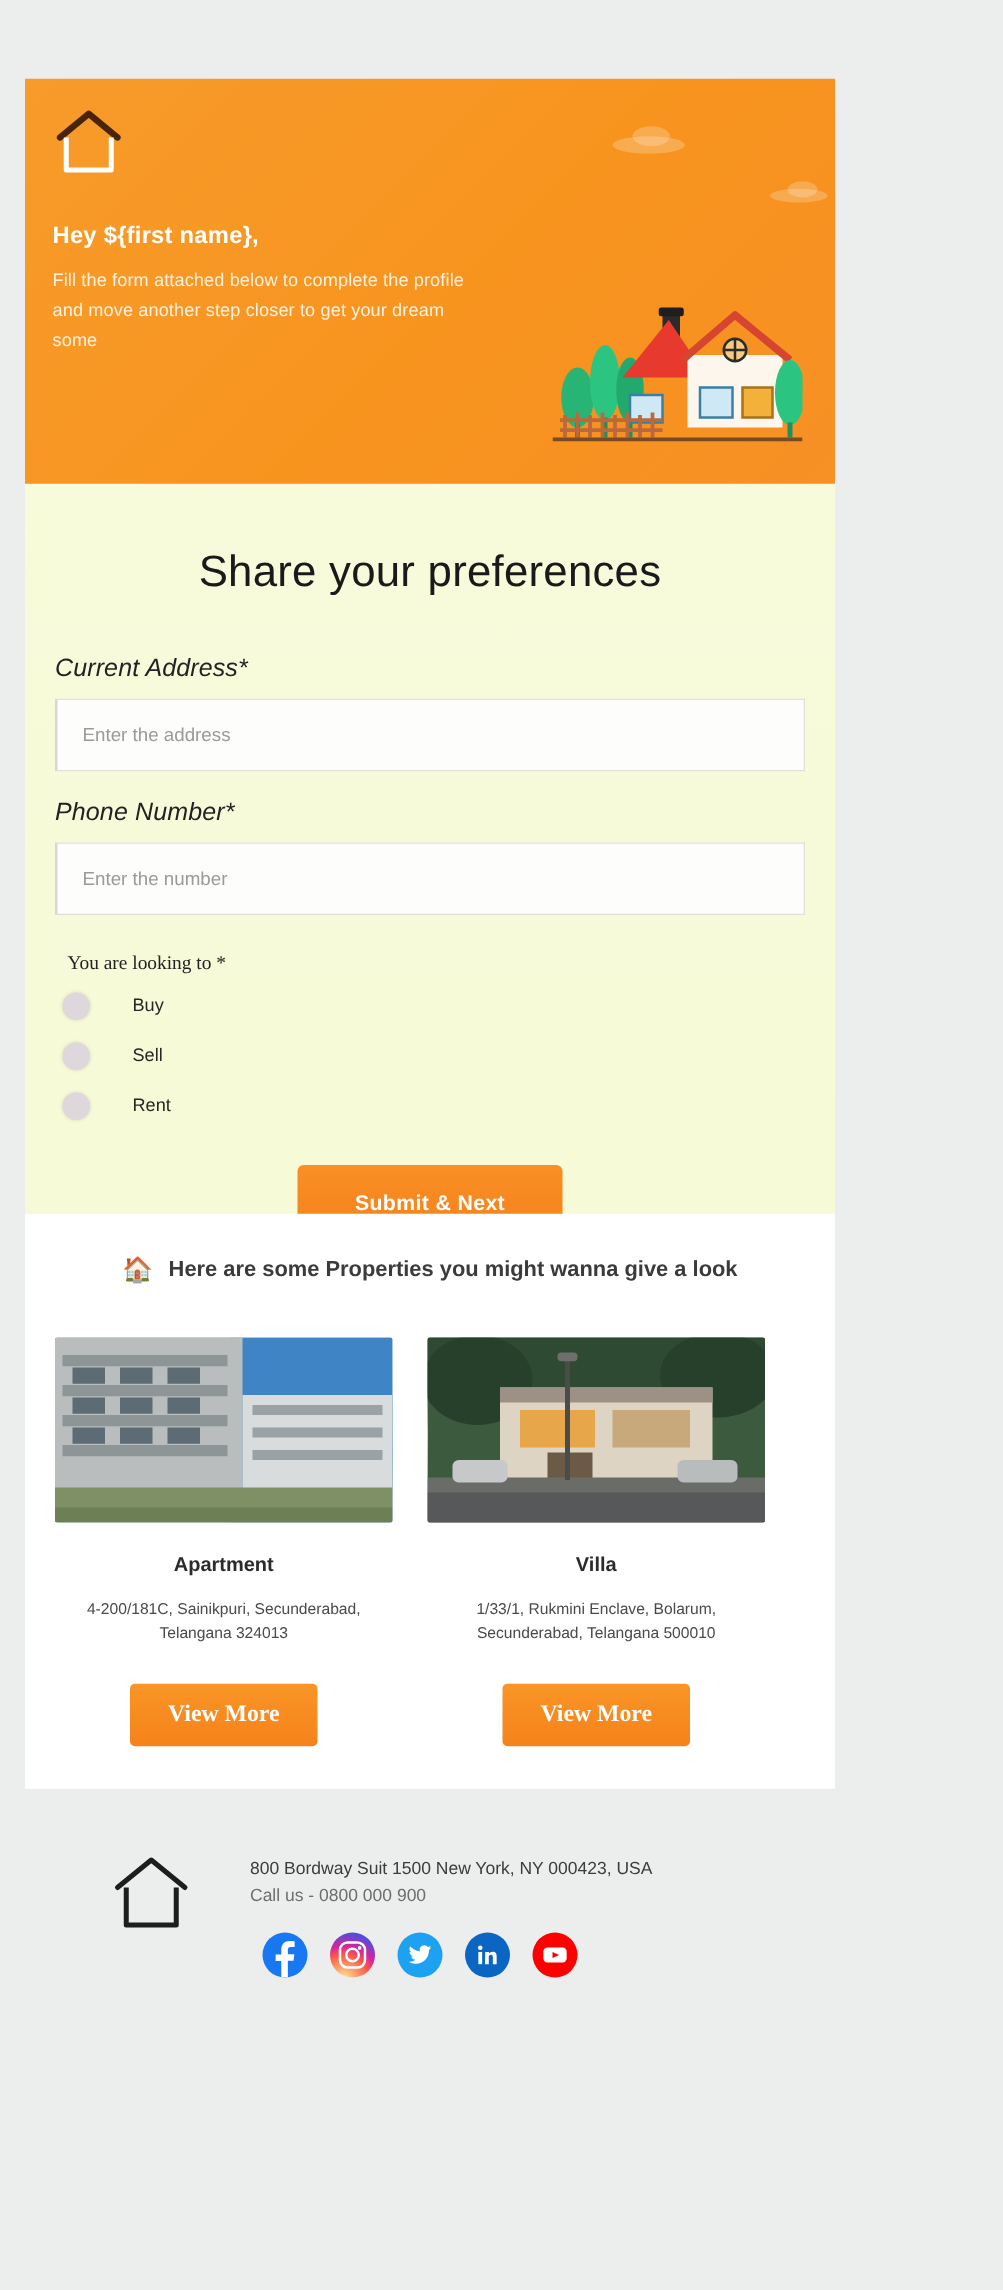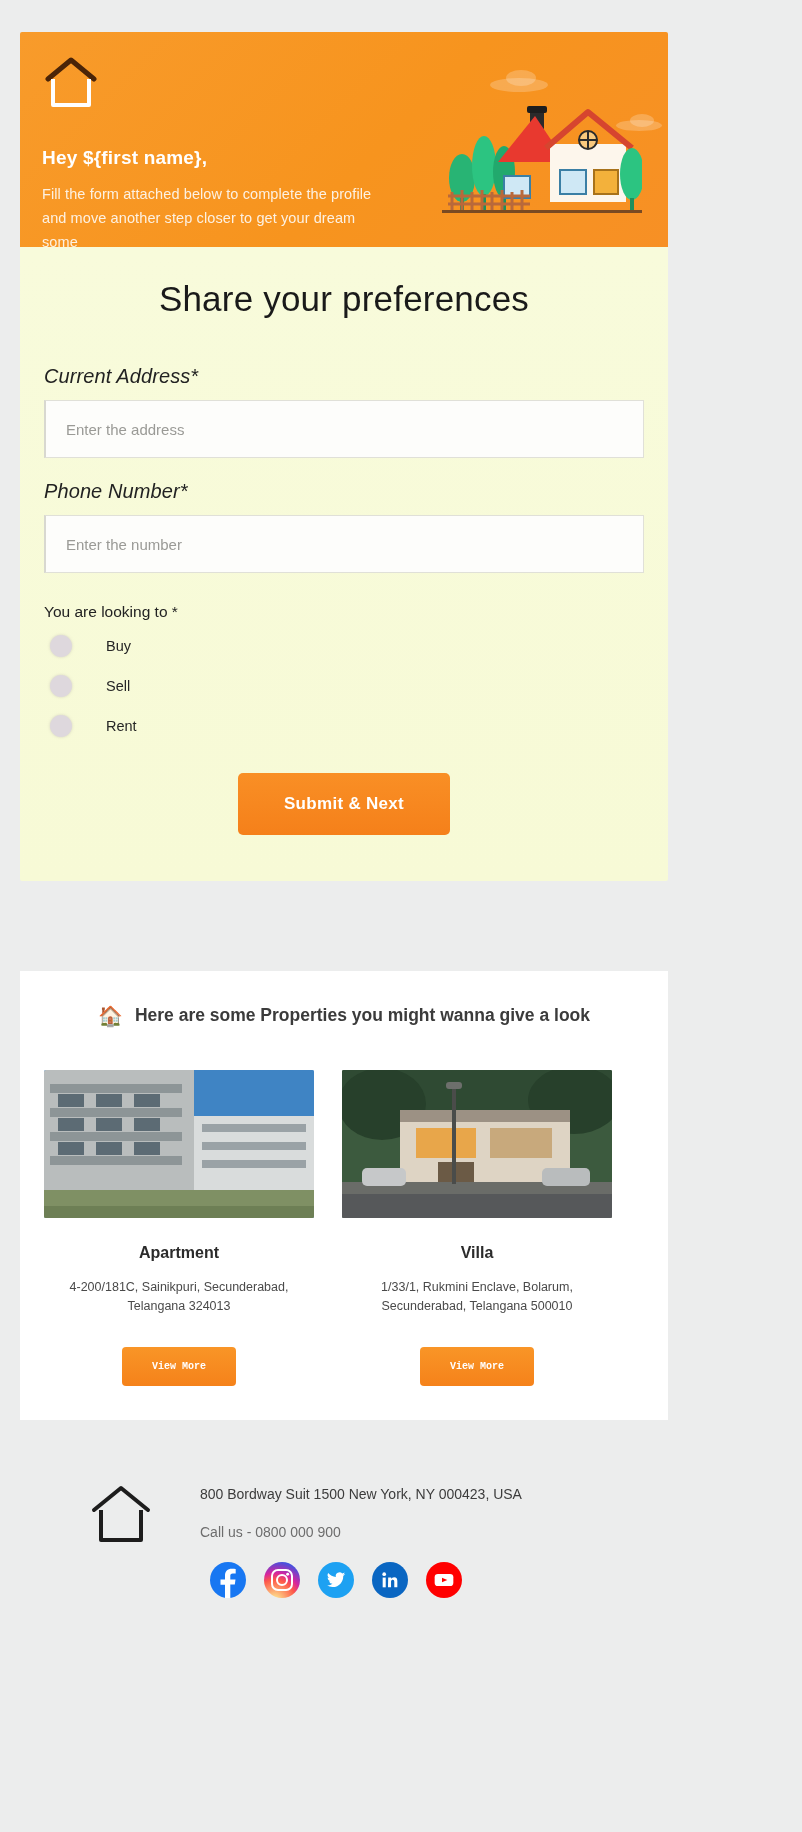--- a/index.html
+++ b/index.html
@@ -15,45 +15,46 @@
     position: absolute;
     left: 20px; top: 32px;
     width: 648px;
     border-radius: 2px;
     overflow: hidden;
   }
 
   
   .hero {
     position: relative;
-    height: 215px;
+    height: 324px;
     background: #f7941e;
     background: linear-gradient(135deg,#f89b2b 0%,#f7941e 55%,#f79025 100%);
     overflow: hidden;
+    margin-top: 31px;
   }
   .hero-logo { position: absolute; left: 24px; top: 25px; width: 54px; height: 52px; }
   .hero-text { position: absolute; left: 22px; top: 115px; width: 340px; }
   .hero-greeting {
     font-size: 19px; font-weight: bold; color: #ffffff;
     letter-spacing: .2px; margin-bottom: 14px;
   }
   .hero-body {
     font-size: 14.5px; line-height: 1.65; color: #fdf1e2;
     letter-spacing: .1px;
   }
   .hero-illustration { position: absolute; right: 26px; bottom: 32px; width: 200px; height: 115px; }
   .cloud {
     position: absolute; background: rgba(255,255,255,0.22); border-radius: 50%;
   }
 
   
   .form-section {
     background: #f7fbd9;
     background: linear-gradient(180deg,#f8fbdb 0%,#f7fad6 100%);
-    padding: 26px 24px 46px 24px;
+    padding: 45px 24px 46px 24px;
   }
   .form-title {
     text-align: center; font-size: 35px; color: #1a1a1a;
     font-weight: normal; margin: 6px 0 46px 0; letter-spacing: .2px;
   }
   .field { margin-bottom: 22px; }
   .field-label {
     font-size: 20px; color: #222; margin-bottom: 12px; display: block;
     letter-spacing: .1px;
     font-style: italic;
@@ -64,21 +65,21 @@
     border: 1px solid #e0e0d8;
     border-left: 2px solid #d8d8d0;
     font-size: 15px; color: #333;
     padding: 0 20px;
     font-family: "Liberation Sans", sans-serif;
     outline: none;
   }
   .field-input::placeholder { color: #9a9a96; }
 
   .radio-group-label {
-    font-size: 15.5px; color: #222; margin: 30px 0 14px 0; display: block;
+    font-size: 15.5px; color: #222; margin: 30px 0 14px 10px; display: block; font-family: Liberation Serif, serif;
   }
   .radio-row { display: flex; align-items: center; margin-bottom: 18px; gap: 12px; }
   .radio-dot {
     width: 22px; height: 22px; border-radius: 50%;
     background: #ded8dd;
     margin-left: 6px; margin-right: 22px;
     box-shadow: 0 0 3px rgba(150,140,150,.35);
   }
   .radio-label { font-size: 14.5px; color: #262626; }
 
@@ -127,35 +128,35 @@
     font-size: 16px; font-weight: bold; color: #2b2b2b;
     margin: 26px 0 16px 0;
   }
   .property-address {
     font-size: 12.5px; color: #4a4a4a; line-height: 1.55;
   }
   .view-more-wrap { margin-top: 30px; }
   .view-more-btn {
     display: inline-block;
     background: linear-gradient(180deg,#f99527 0%,#f5821a 100%);
-    color: #fff; font-size: 10px; font-weight: bold;
+    color: #fff; font-size: 19px; font-weight: bold;
     border: none; border-radius: 4px;
     padding: 14px 30px; cursor: pointer;
-    font-family: Liberation Mono, monospace;
+    font-family: Liberation Serif, serif;
   }
 
   
   .footer {
     position: absolute; left: 0; top: 1442px; width: 802px;
     padding: 32px 0 20px 0;
   }
   .footer-inner { display: flex; align-items: flex-start; padding-left: 90px; }
   .footer-logo { width: 62px; height: 60px; margin-right: 48px; margin-top: 10px; }
   .footer-text { padding-top: 12px; }
-  .footer-address { font-size: 14px; color: #3c3c3c; margin-bottom: 22px; }
+  .footer-address { font-size: 14px; color: #3c3c3c; margin-bottom: 6px; }
   .footer-call { font-size: 14px; color: #6d6d6d; }
   .social-row { display: flex; gap: 18px; margin-top: 22px; padding-left: 10px; }
   .social-icon {
     width: 36px; height: 36px; border-radius: 50%;
     display: flex; align-items: center; justify-content: center;
     color: #fff; font-weight: bold; cursor: pointer;
   }
   .sc-facebook { background: #1877f2; }
   .sc-instagram { background: radial-gradient(circle at 30% 107%, #fdf497 0%, #fd5949 45%, #d6249f 60%, #285aeb 90%); }
   .sc-twitter { background: #1da1f2; }

